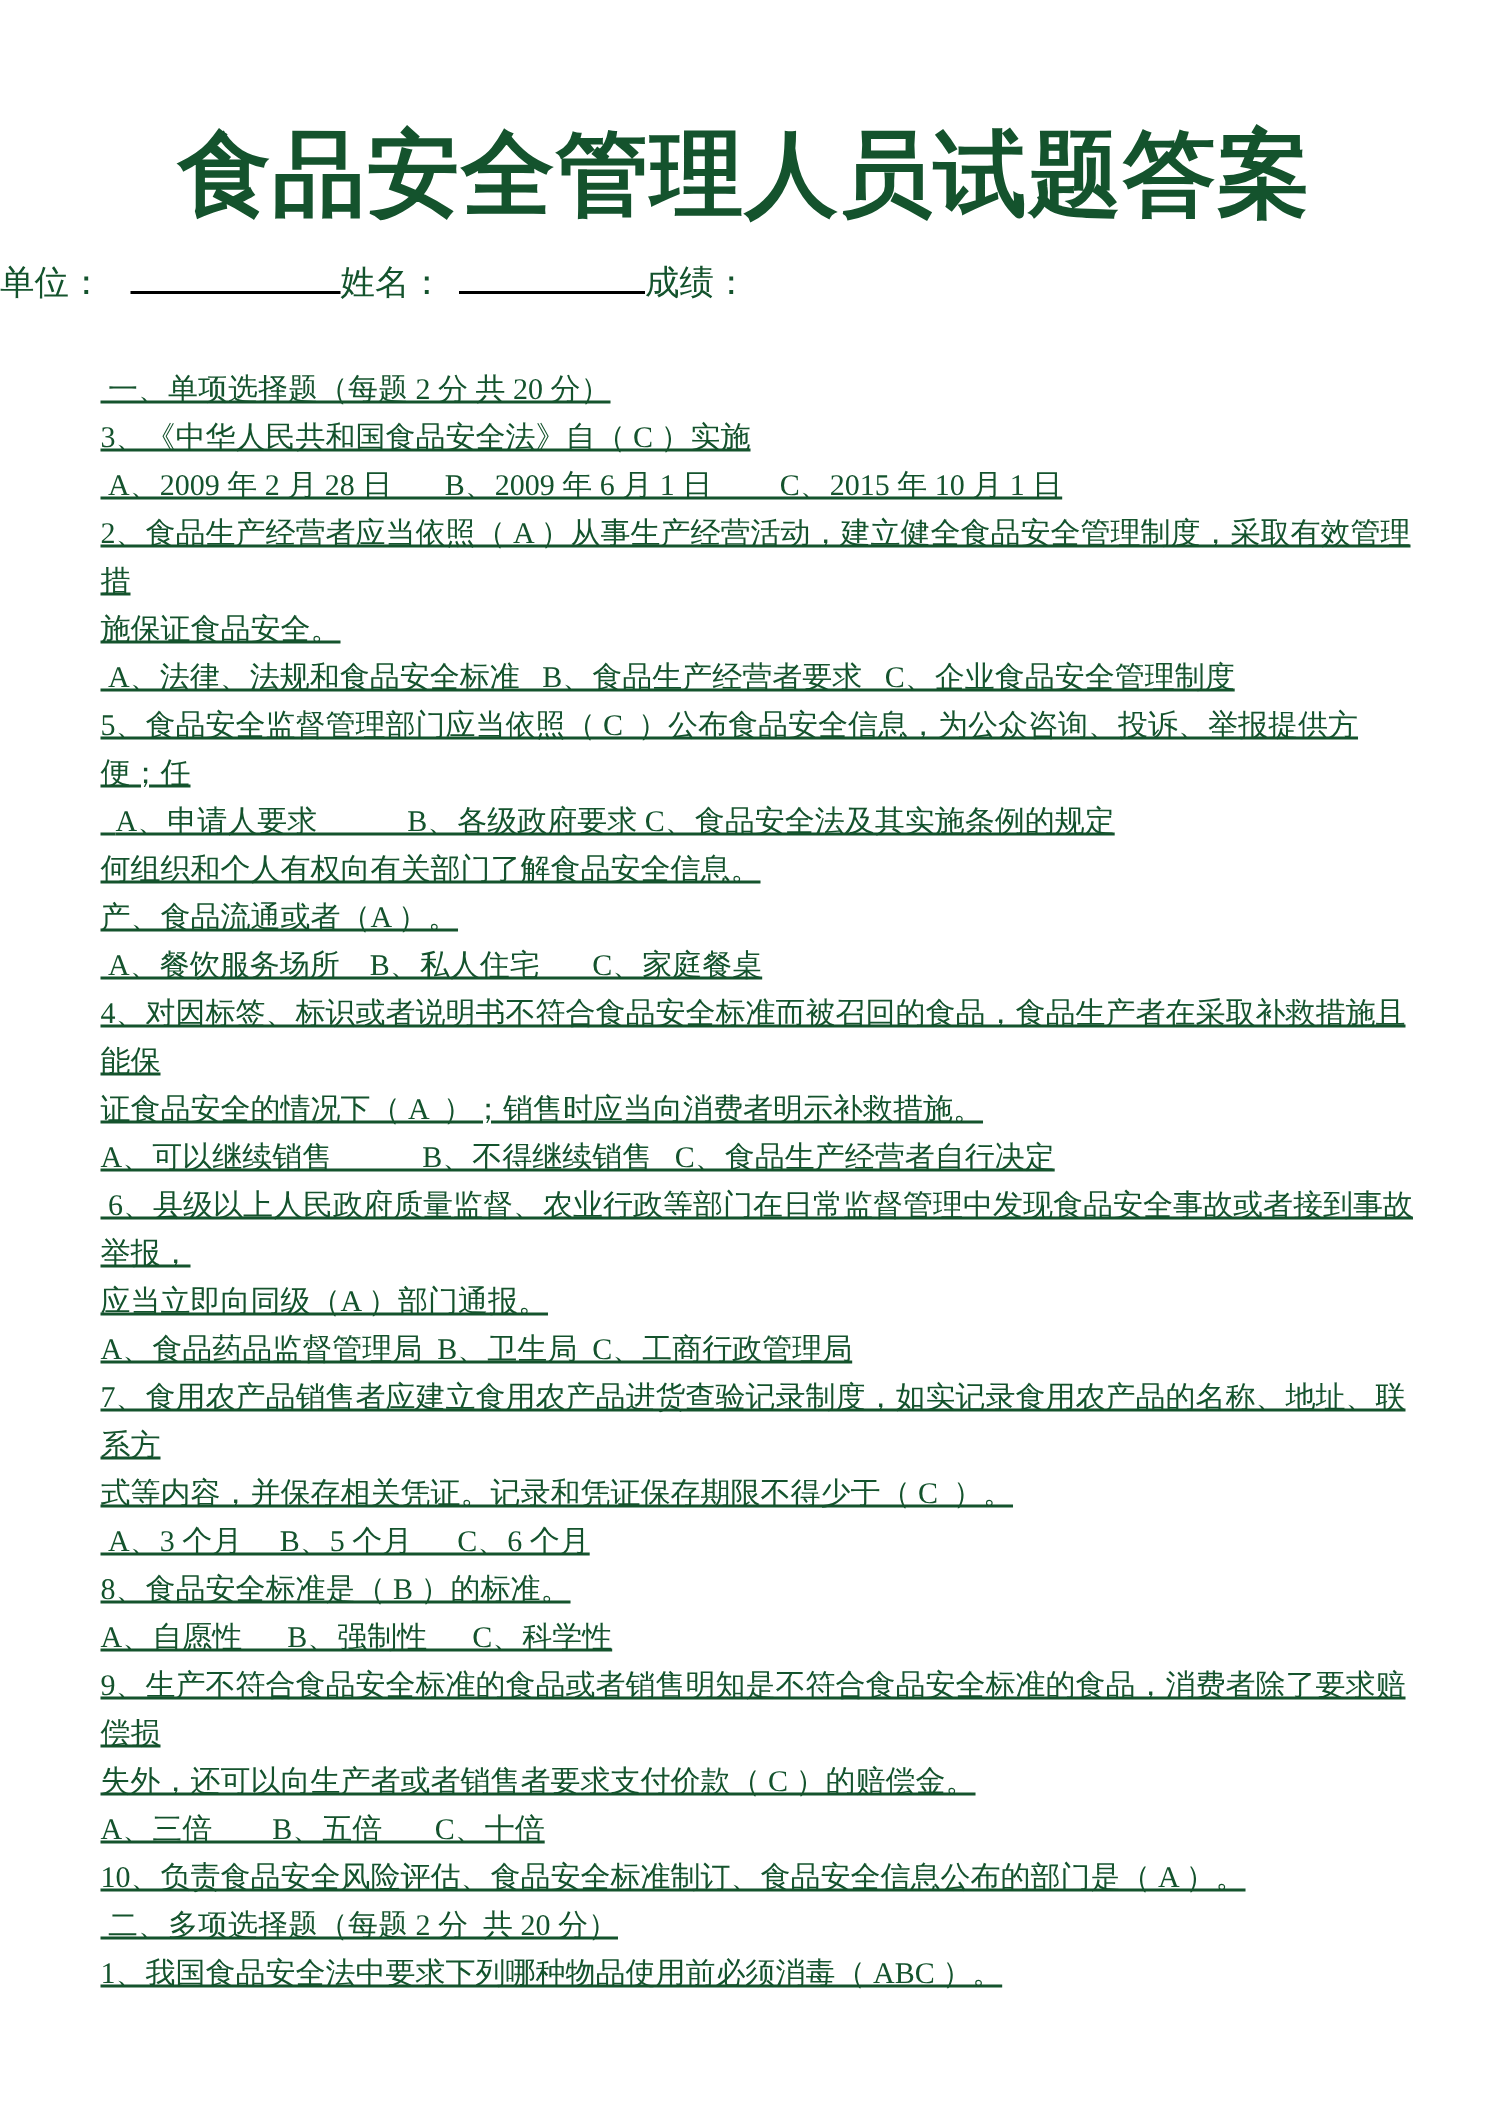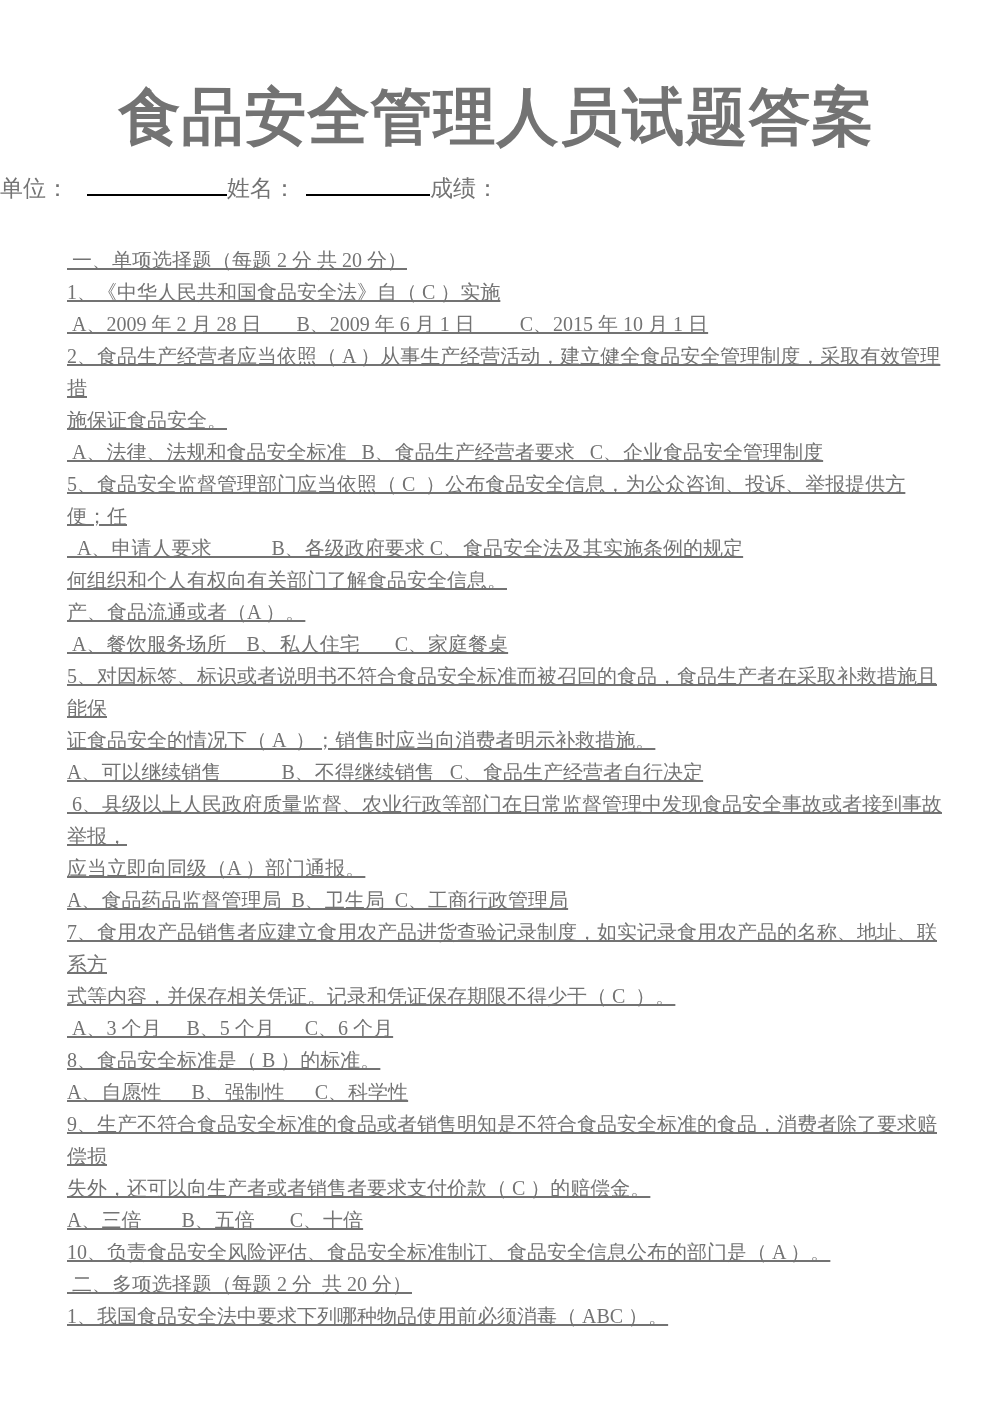--- a/index.html
+++ b/index.html
@@ -1,21 +1,21 @@
 <!DOCTYPE html>
 <html><head>
 <meta charset="utf-8">
 <style>
   html, body { margin: 0; padding: 0; background: #ffffff; }
   .page {
     position: relative;
     width: 993px;
     height: 1404px;
     background: #ffffff;
-    color: #737373;
+    color: #14532d;
     font-family: "Liberation Serif", "DejaVu Serif", serif;
     overflow: hidden;
   }
   .title {
     margin: 0;
     padding-top: 76px;
     text-align: center;
     font-size: 62px;
     line-height: 82px;
     font-weight: bold;
@@ -56,31 +56,31 @@
 <div class="page">
 
   <h1 class="title">食品安全管理人员试题答案</h1>
 
   <div class="header-line">
     <span class="label">单位：</span><span class="blank blank-unit"></span><span class="label">姓名：</span><span class="blank blank-name"></span><span class="label">成绩：</span>
   </div>
 
   <div class="body-text">
       <div class="line"> 一、单项选择题（每题 2 分 共 20 分）</div>
-      <div class="line">1、《中华人民共和国食品安全法》自（ C ）实施</div>
+      <div class="line">3、《中华人民共和国食品安全法》自（ C ）实施</div>
       <div class="line"> A、2009 年 2 月 28 日       B、2009 年 6 月 1 日         C、2015 年 10 月 1 日</div>
       <div class="line">2、食品生产经营者应当依照（ A ）从事生产经营活动，建立健全食品安全管理制度，采取有效管理措</div>
       <div class="line">施保证食品安全。</div>
       <div class="line"> A、法律、法规和食品安全标准   B、食品生产经营者要求   C、企业食品安全管理制度</div>
       <div class="line">5、食品安全监督管理部门应当依照（ C  ）公布食品安全信息，为公众咨询、投诉、举报提供方便；任</div>
       <div class="line">  A、申请人要求            B、各级政府要求 C、食品安全法及其实施条例的规定</div>
       <div class="line">何组织和个人有权向有关部门了解食品安全信息。</div>
       <div class="line">产、食品流通或者（A ）。</div>
       <div class="line"> A、餐饮服务场所    B、私人住宅       C、家庭餐桌</div>
-      <div class="line">5、对因标签、标识或者说明书不符合食品安全标准而被召回的食品，食品生产者在采取补救措施且能保</div>
+      <div class="line">4、对因标签、标识或者说明书不符合食品安全标准而被召回的食品，食品生产者在采取补救措施且能保</div>
       <div class="line">证食品安全的情况下（ A  ）；销售时应当向消费者明示补救措施。</div>
       <div class="line">A、可以继续销售            B、不得继续销售   C、食品生产经营者自行决定</div>
       <div class="line"> 6、县级以上人民政府质量监督、农业行政等部门在日常监督管理中发现食品安全事故或者接到事故举报，</div>
       <div class="line">应当立即向同级（A ）部门通报。</div>
       <div class="line">A、食品药品监督管理局  B、卫生局  C、工商行政管理局</div>
       <div class="line">7、食用农产品销售者应建立食用农产品进货查验记录制度，如实记录食用农产品的名称、地址、联系方</div>
       <div class="line">式等内容，并保存相关凭证。记录和凭证保存期限不得少于（ C  ）。</div>
       <div class="line"> A、3 个月     B、5 个月      C、6 个月</div>
       <div class="line">8、食品安全标准是（ B ）的标准。</div>
       <div class="line">A、自愿性      B、强制性      C、科学性</div>

